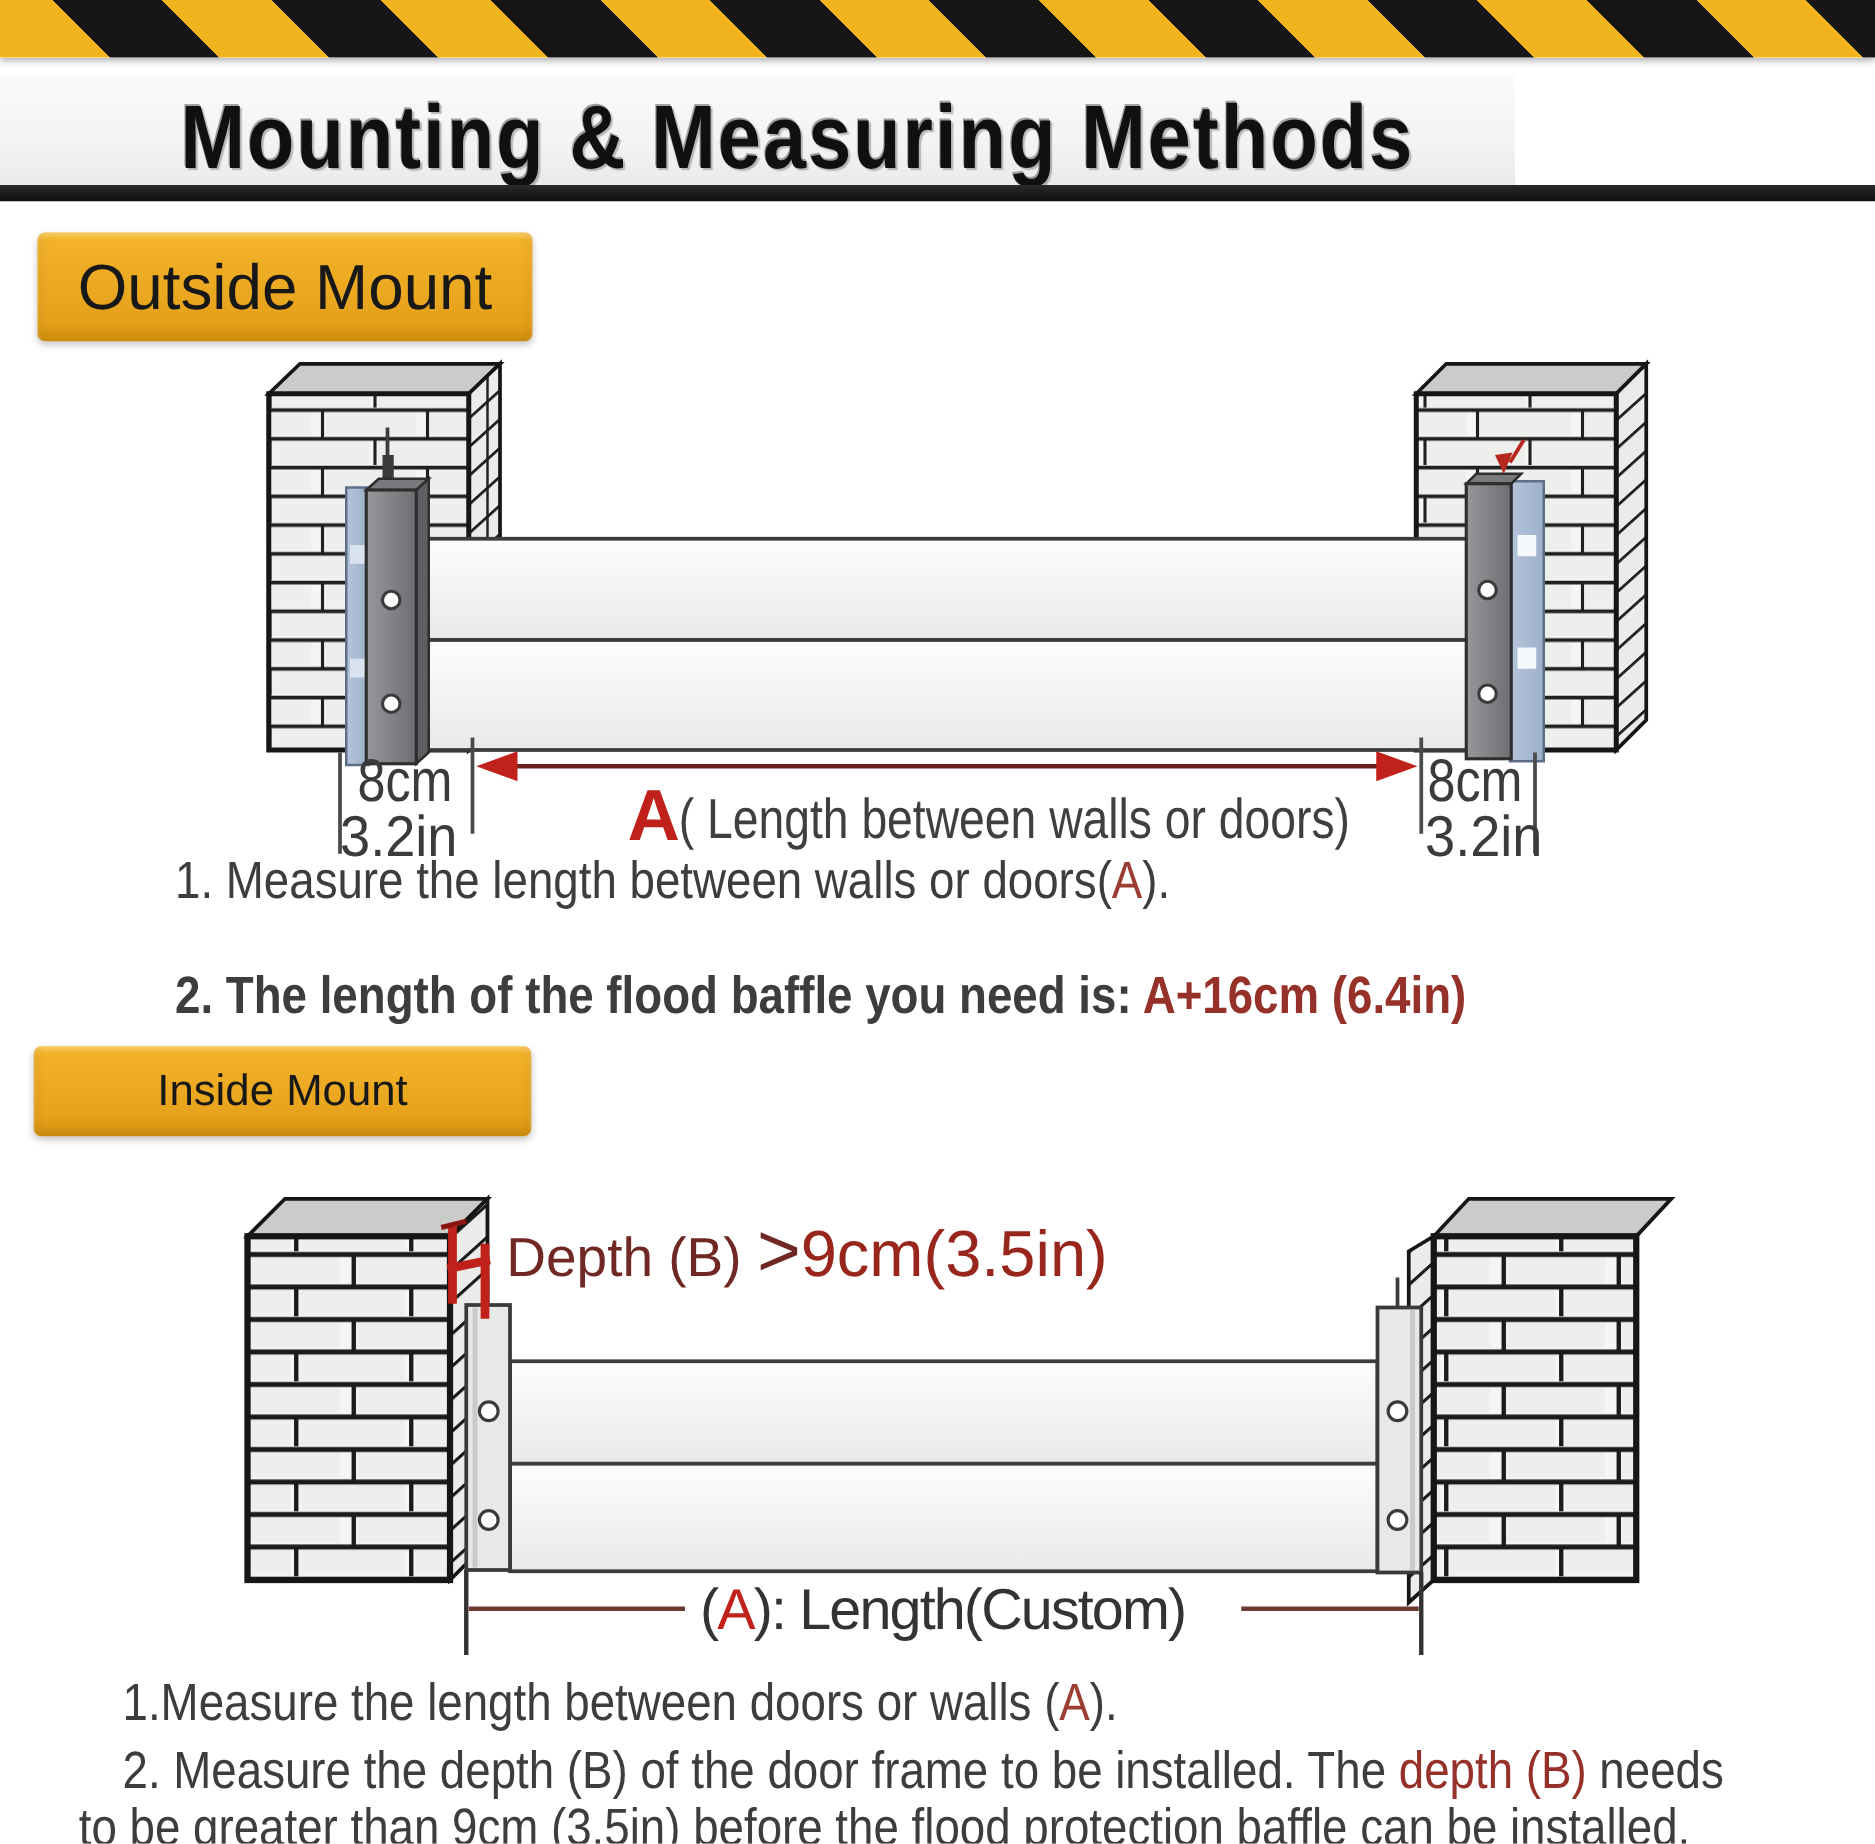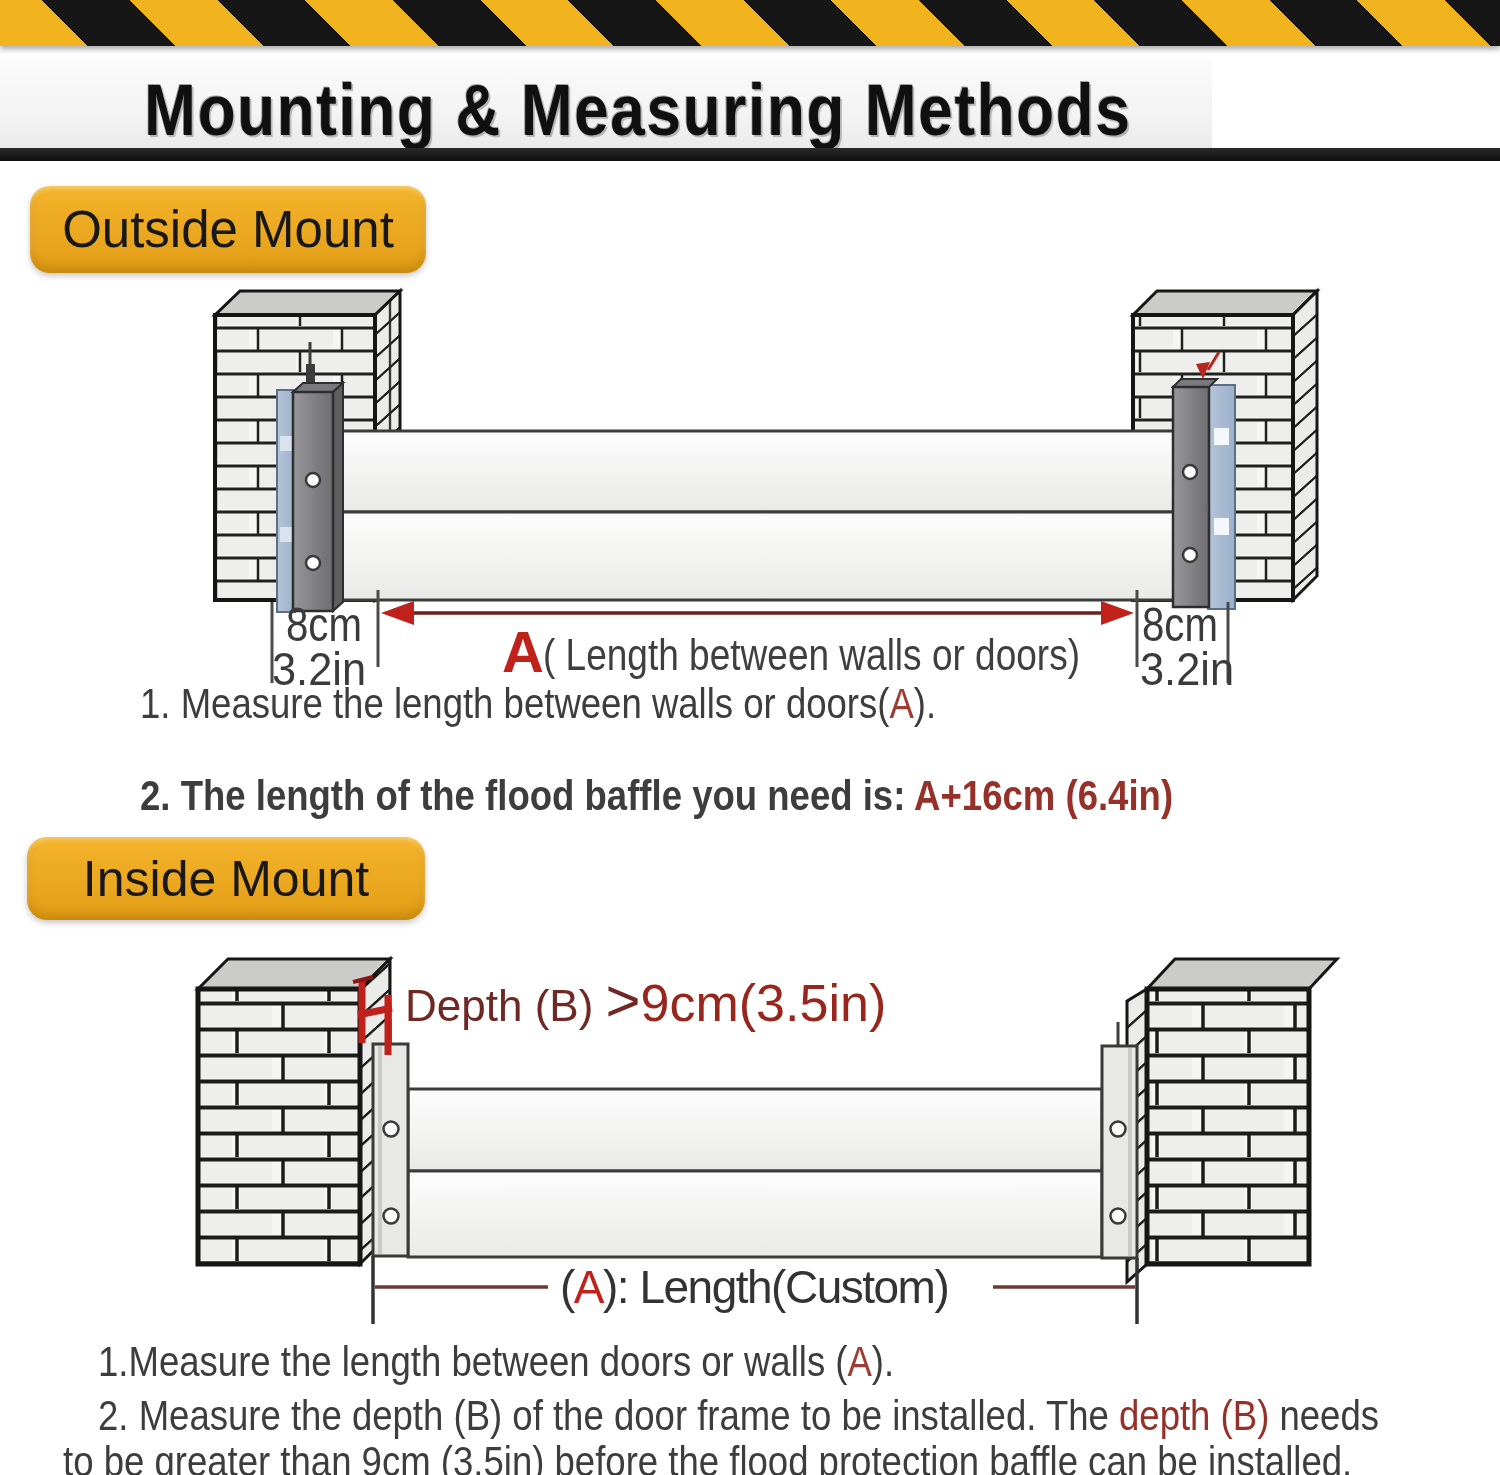--- a/index.html
+++ b/index.html
@@ -22,27 +22,27 @@
     font-size:72px; font-weight:700; color:#101010; letter-spacing:2px;
     transform:scaleX(.86); transform-origin:50% 50%; white-space:nowrap;
     text-shadow:2px 2px 1px rgba(130,130,130,.55), -1px -1px 0 rgba(0,0,0,.35);
   }
   .black-bar{
     position:absolute; left:0; top:148px; width:1500px; height:13px;
     background:linear-gradient(180deg,#2a2a2a,#0e0e0e);
   }
   
   .badge{
-    position:absolute; border-radius:20px; color:#181818;
+    position:absolute; border-radius:6px; color:#181818;
     background:linear-gradient(180deg,#f4b42c 0%,#e8a41d 70%,#dd9a12 100%);
     box-shadow:0 3px 6px rgba(0,0,0,.22), inset 0 -5px 9px rgba(140,85,0,.28), inset 0 3px 4px rgba(255,235,170,.5);
     display:flex; align-items:center; justify-content:center; white-space:nowrap;
   }
   .badge-outside{left:30px; top:186px; width:396px; height:87px; font-size:51px;}
-  .badge-inside{left:27px; top:837px; width:398px; height:83px; font-size:50px;}
+  .badge-inside{left:27px; top:837px; width:398px; height:72px; font-size:35px;}
   
   .diagram{position:absolute; left:0;}
   .diagram svg{display:block;}
   svg text{font-family:"Liberation Sans", sans-serif;}
   
   .step{
     position:absolute; color:#3d3d3d; font-size:42px; white-space:nowrap;
   }
   .condense{display:inline-block; transform:scaleX(.87); transform-origin:0 50%;}
   .red-a{color:#9c3d34;}

